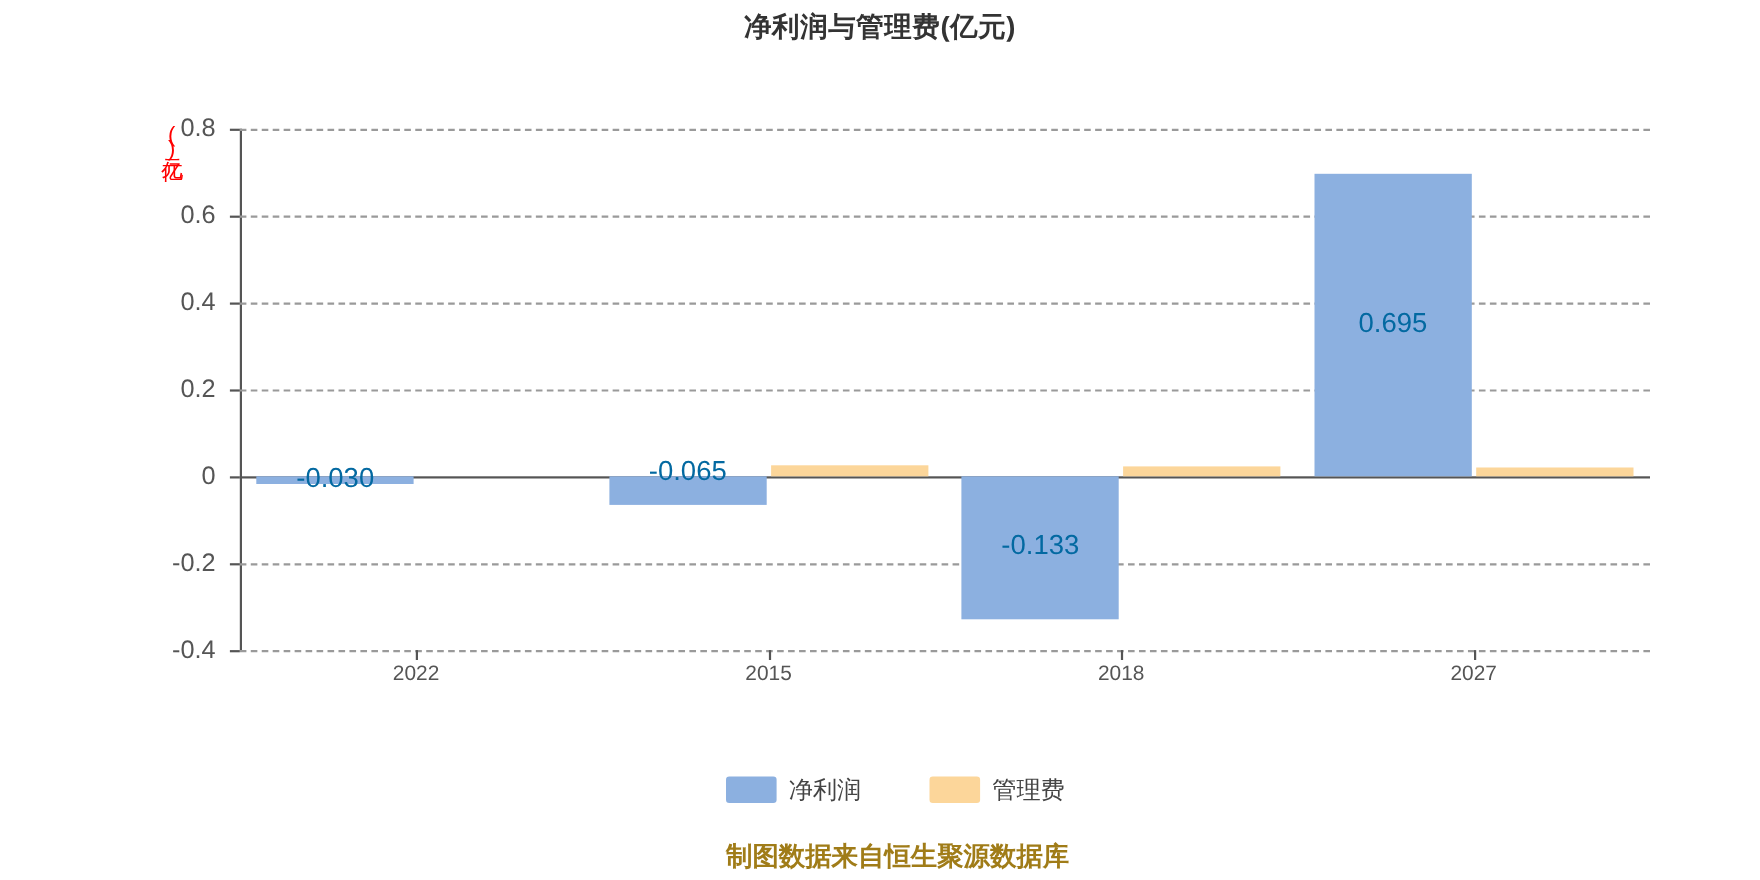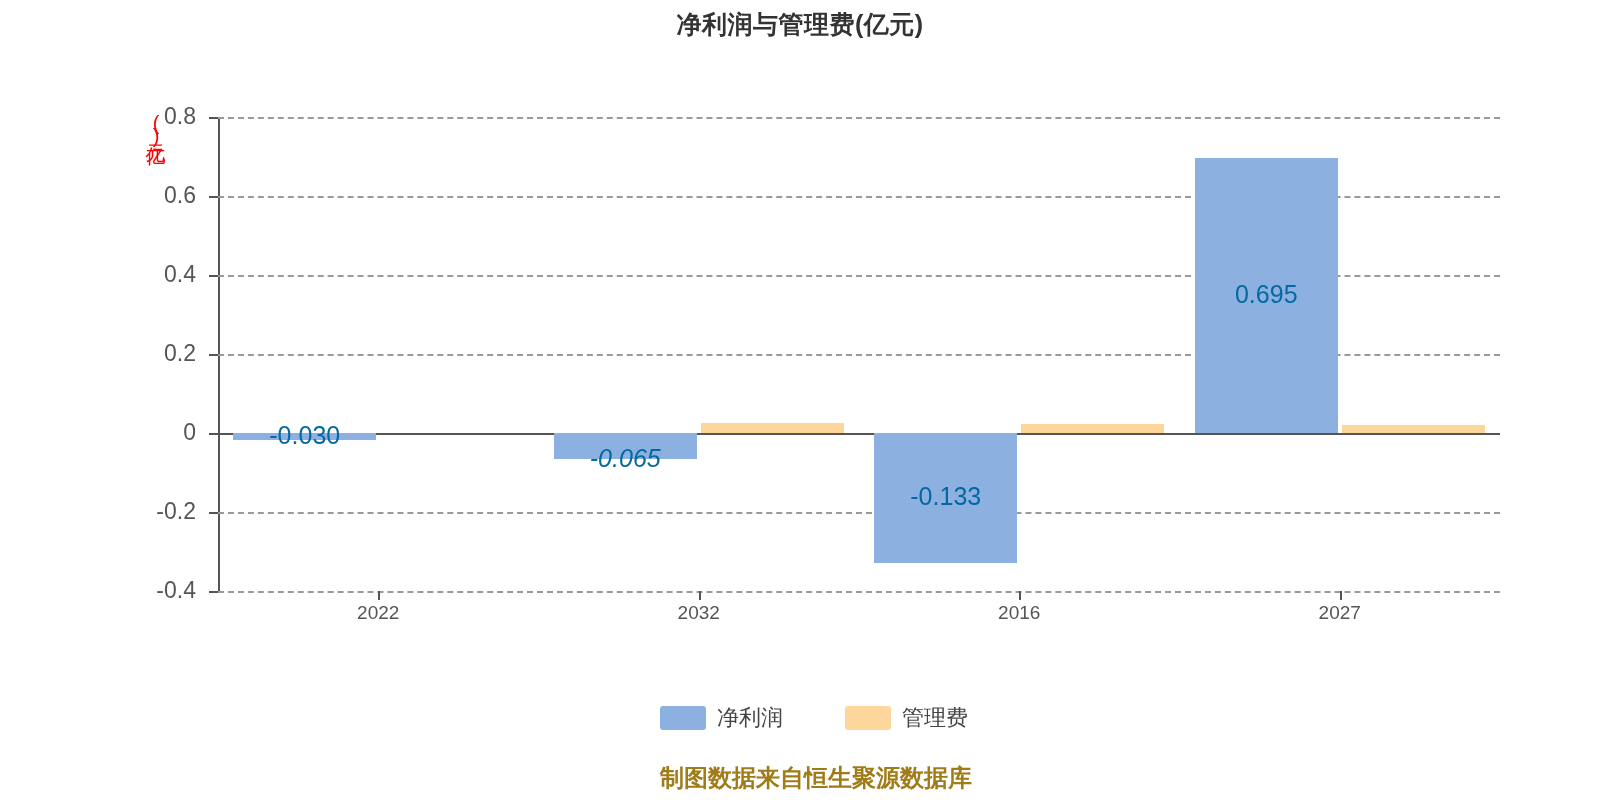--- a/index.html
+++ b/index.html
@@ -192,23 +192,23 @@
     <div class="ytick-label" style="top: 433px;">0</div>
     <div class="ytick-mark" style="top: 512px;"></div>
     <div class="ytick-label" style="top: 512px;">-0.2</div>
     <div class="ytick-mark" style="top: 591px;"></div>
     <div class="ytick-label" style="top: 591px;">-0.4</div>
   </div>
 <div id="xtick-container">
     <div class="xtick-mark" style="left: 378.25px;"></div>
     <div class="xtick-label" style="left: 378.25px;">2022</div>
     <div class="xtick-mark" style="left: 698.75px;"></div>
-    <div class="xtick-label" style="left: 698.75px;">2032</div>
+    <div class="xtick-label" style="left: 698.75px;">2015</div>
     <div class="xtick-mark" style="left: 1019.25px;"></div>
-    <div class="xtick-label" style="left: 1019.25px;">2016</div>
+    <div class="xtick-label" style="left: 1019.25px;">2018</div>
     <div class="xtick-mark" style="left: 1339.75px;"></div>
     <div class="xtick-label" style="left: 1339.75px;">2027</div>
   </div>
 
 <div id="plot-area"></div>
 
 <div id="legend">
   <div class="legend-item">
     <span class="legend-swatch profit"></span>
     <span class="legend-text">净利润</span>
@@ -217,21 +217,21 @@
     <span class="legend-swatch expense"></span>
     <span class="legend-text">管理费</span>
   </div>
 </div>
 
 <div id="footer-note">制图数据来自恒生聚源数据库</div>
 
 <div class="bar profit" style="left: 233.25px; top: 433px; width: 143px; height: 7.11px;"></div>
 <div class="bar-label" style="left: 213.25px; width: 183px; top: 420.555px;">-0.030</div>
 <div class="bar profit" style="left: 553.75px; top: 433px; width: 143px; height: 25.675px;"></div>
-<div class="bar-label" style="left: 533.75px; width: 183px; top: 444px; font-style: italic;">-0.065</div>
+<div class="bar-label" style="left: 533.75px; width: 183px; top: 414px;">-0.065</div>
 <div class="bar profit" style="left: 874.25px; top: 433px; width: 143px; height: 129.955px;"></div>
 <div class="bar-label" style="left: 854.25px; width: 183px; top: 481.977px;">-0.133</div>
 <div class="bar profit" style="left: 1194.75px; top: 158.475px; width: 143px; height: 274.525px;"></div>
 <div class="bar-label" style="left: 1174.75px; width: 183px; top: 279.738px;">0.695</div>
 <div class="bar expense" style="left: 380.25px; top: 433px; width: 143px; height: 0px;"></div>
 <div class="bar expense" style="left: 700.75px; top: 423.125px; width: 143px; height: 9.875px;"></div>
 <div class="bar expense" style="left: 1021.25px; top: 424.31px; width: 143px; height: 8.69px;"></div>
 <div class="bar expense" style="left: 1341.75px; top: 425.1px; width: 143px; height: 7.9px;"></div>
 
 </body></html>

